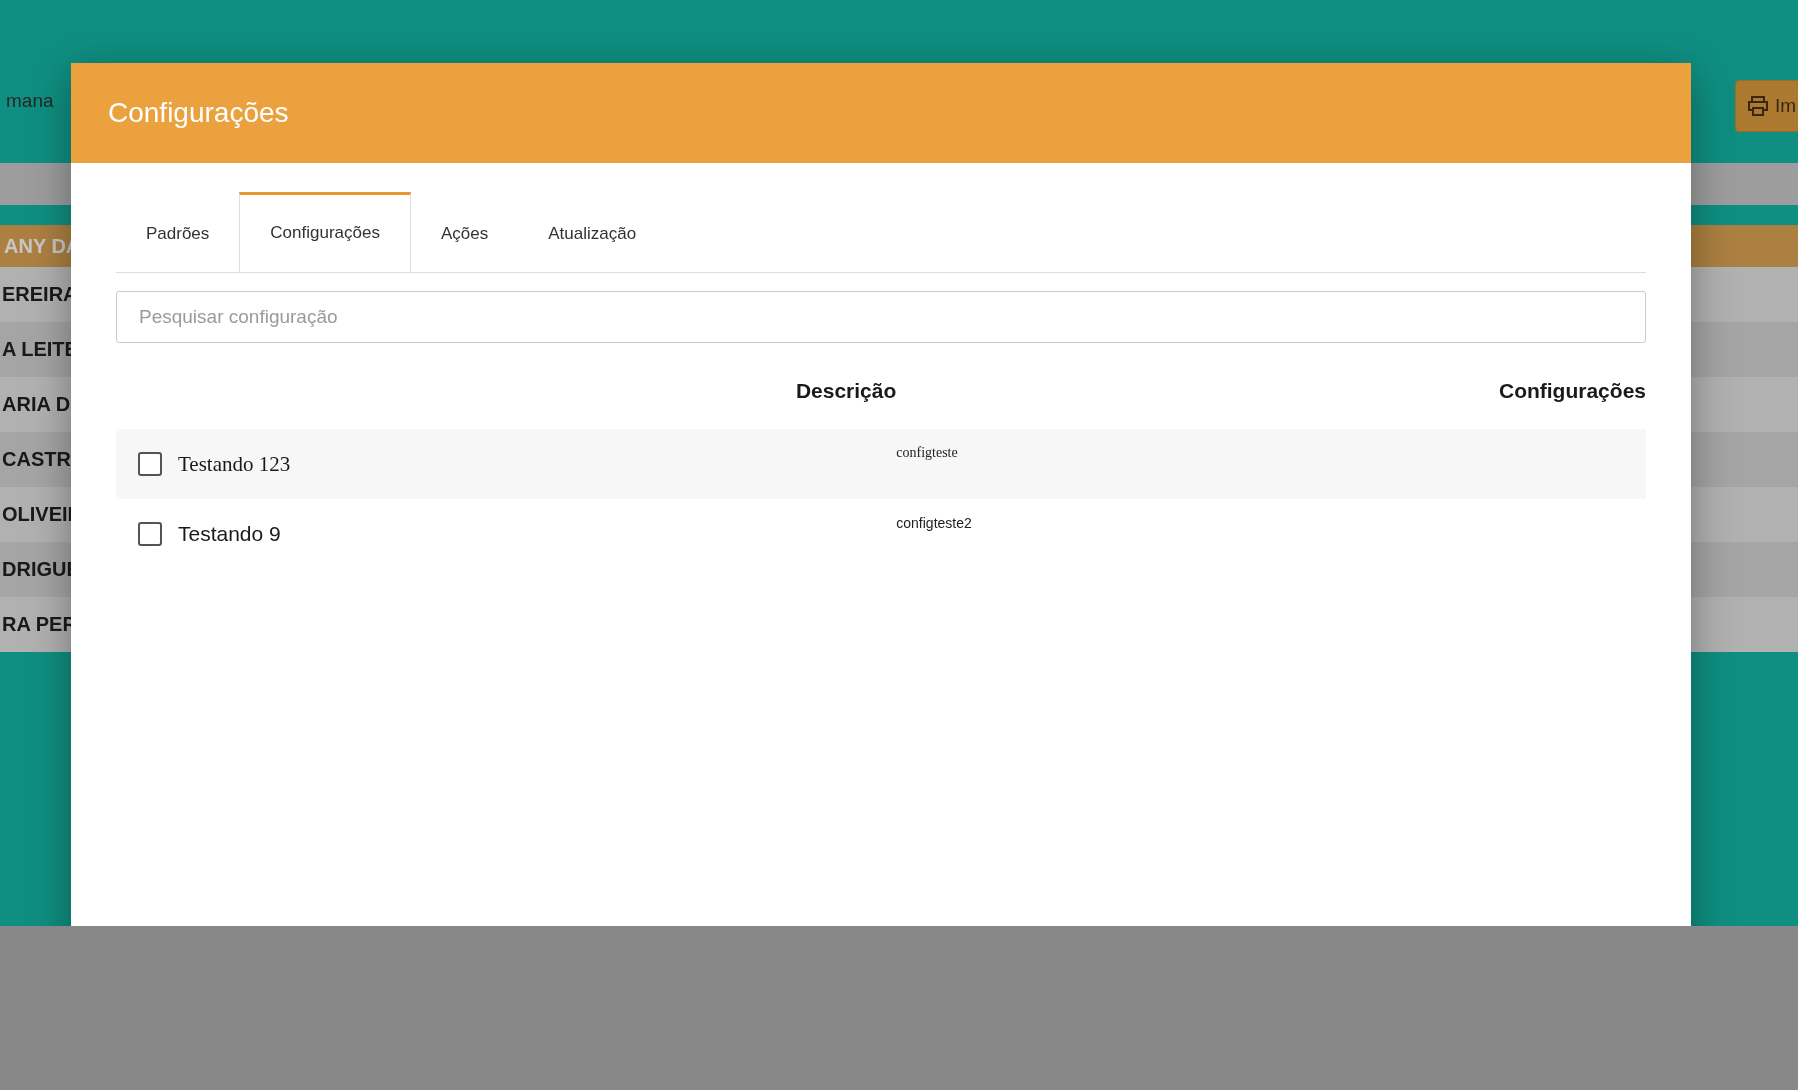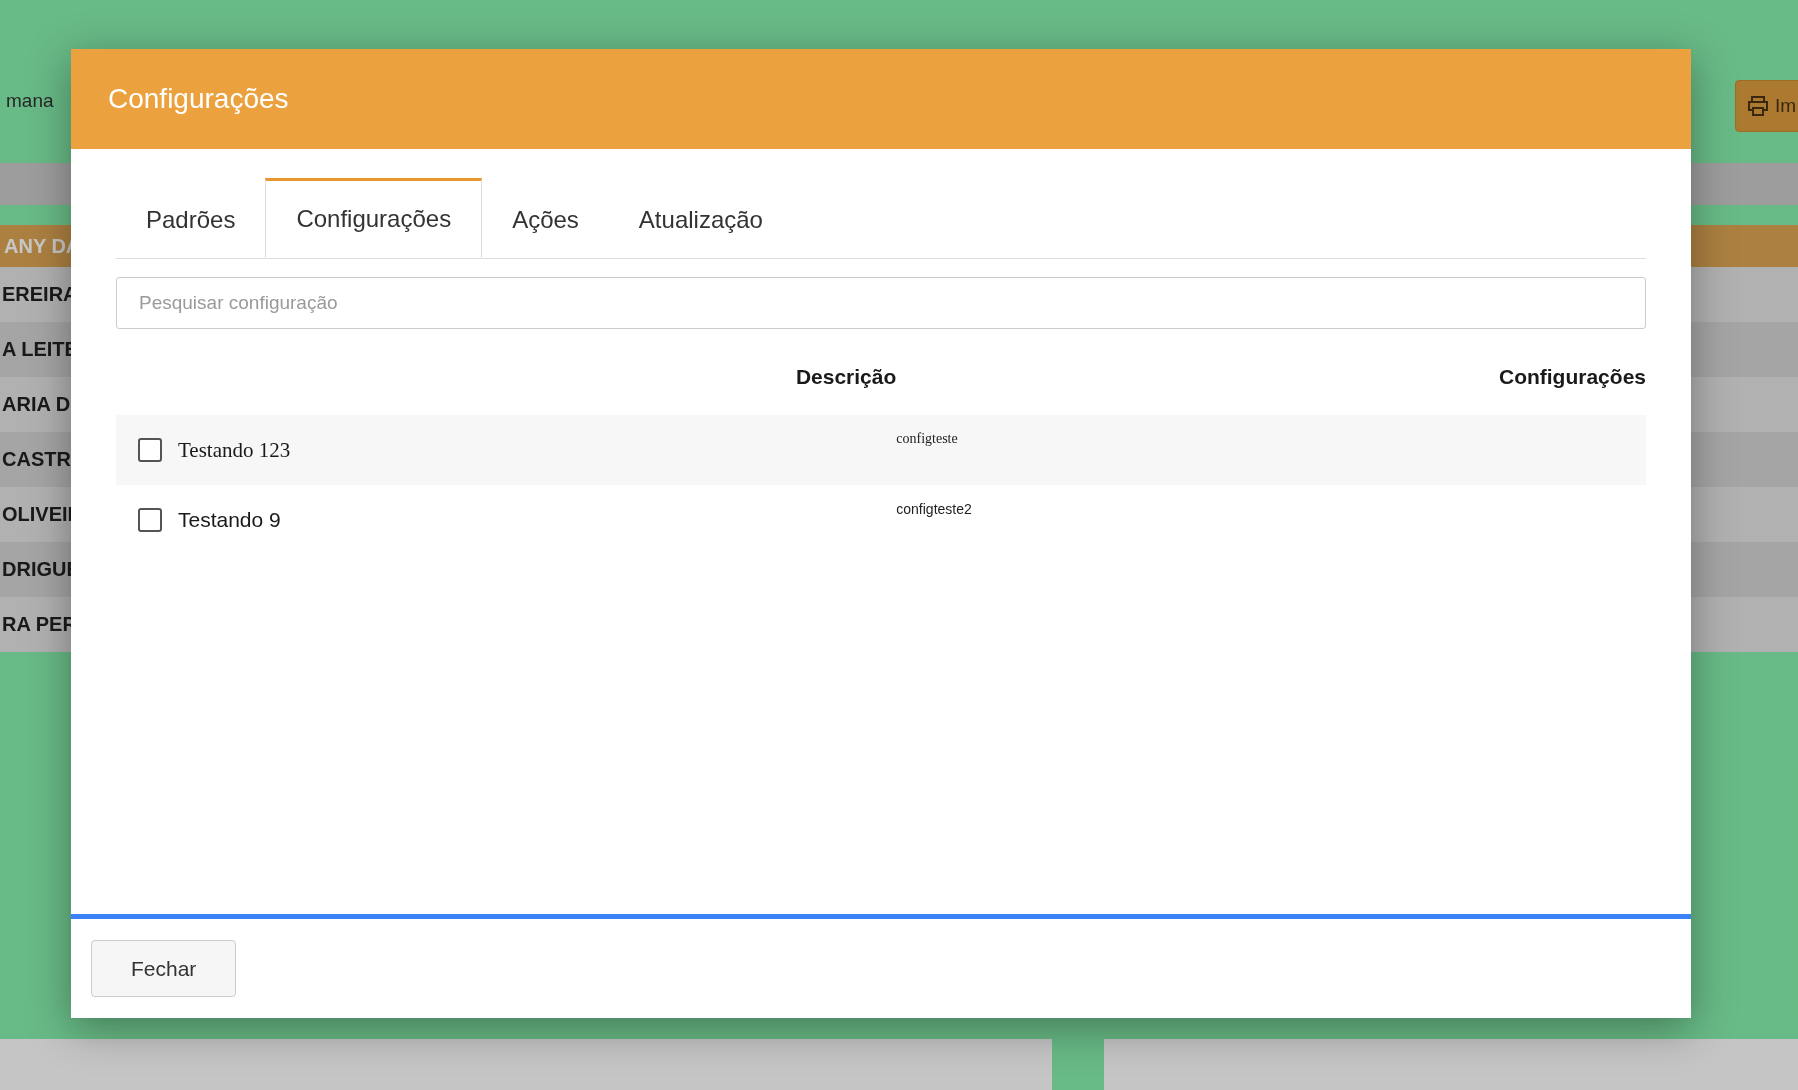--- a/index.html
+++ b/index.html
@@ -1,17 +1,17 @@
 <!DOCTYPE html>
 <html><head>
 <meta charset="utf-8">
 <style>
   html,body{margin:0;padding:0;background:#888;}
   body{font-family:"Liberation Sans",sans-serif;}
-  .screen{position:relative;width:1798px;height:1090px;overflow:hidden;background:#86efac;}
+  .screen{position:relative;width:1798px;height:926px;overflow:hidden;background:#14b8a6;}
 
   
   .bg-toolbar-text{position:absolute;left:6px;top:90px;font-size:19px;color:#333;}
   .bg-print-btn{position:absolute;left:1735px;top:80px;height:52px;width:160px;background:#dd9c3f;
     border:1px solid #c98c33;border-radius:4px;display:flex;align-items:center;padding:0 12px;gap:7px;
     color:#4a3413;font-size:19px;box-sizing:border-box;}
   .bg-band{position:absolute;left:0;top:163px;width:100%;height:42px;background:#c9c9c9;}
   .bg-thead{position:absolute;left:0;top:225px;width:100%;height:42px;background:#dda554;color:#fff;
     font-weight:bold;font-size:20px;line-height:42px;padding-left:4px;box-sizing:border-box;}
   .bg-rows{position:absolute;left:0;right:0;top:267px;}
@@ -20,27 +20,27 @@
   .bg-row:nth-child(odd){background:#e3e3e3;}
   .bg-row:nth-child(even){background:#d4d4d4;}
   .bg-panel{position:absolute;top:1039px;height:51px;background:#fdfdfd;}
   .bg-panel.left{left:0;width:1052px;}
   .bg-panel.right{left:1104px;width:694px;}
 
   
   .overlay{position:absolute;inset:0;background:rgba(0,0,0,0.22);z-index:5;}
 
   
-  .modal{position:absolute;left:71px;top:49px;width:1620px;height:969px;background:#fff;z-index:10;
+  .modal{position:absolute;left:71px;top:63px;width:1620px;height:969px;background:#fff;z-index:10;
     box-shadow:0 10px 40px rgba(0,0,0,0.35);display:flex;flex-direction:column;}
   .modal-header{height:100px;background:#eba23e;display:flex;align-items:center;padding:0 37px;flex:none;}
   .modal-title{color:#fff;font-size:28px;font-weight:400;}
 
   .tabs-wrap{margin:29px 45px 0;border-bottom:1px solid #ddd;display:flex;flex:none;}
-  .tab{height:80px;display:flex;align-items:center;padding:0 30px;font-size:24px;color:#333;
+  .tab{height:80px;display:flex;align-items:center;padding:0 30px;font-size:17px;color:#333;
     cursor:pointer;border-top:3px solid transparent;box-sizing:border-box;text-align:center;}
   .tab.active{background:#fff;border:1px solid #ddd;border-top:3px solid #e8962e;
     border-bottom:1px solid #fff;margin-bottom:-1px;}
 
   .search-row{margin:18px 45px 12px;flex:none;}
   .search-input{width:100%;box-sizing:border-box;height:52px;border:1px solid #ccc;border-radius:3px;
     font-size:19px;padding:0 22px;color:#333;font-family:inherit;outline:none;}
   .search-input::placeholder{color:#9a9a9a;}
 
   .cfg-table{margin:0 45px;flex:none;}

